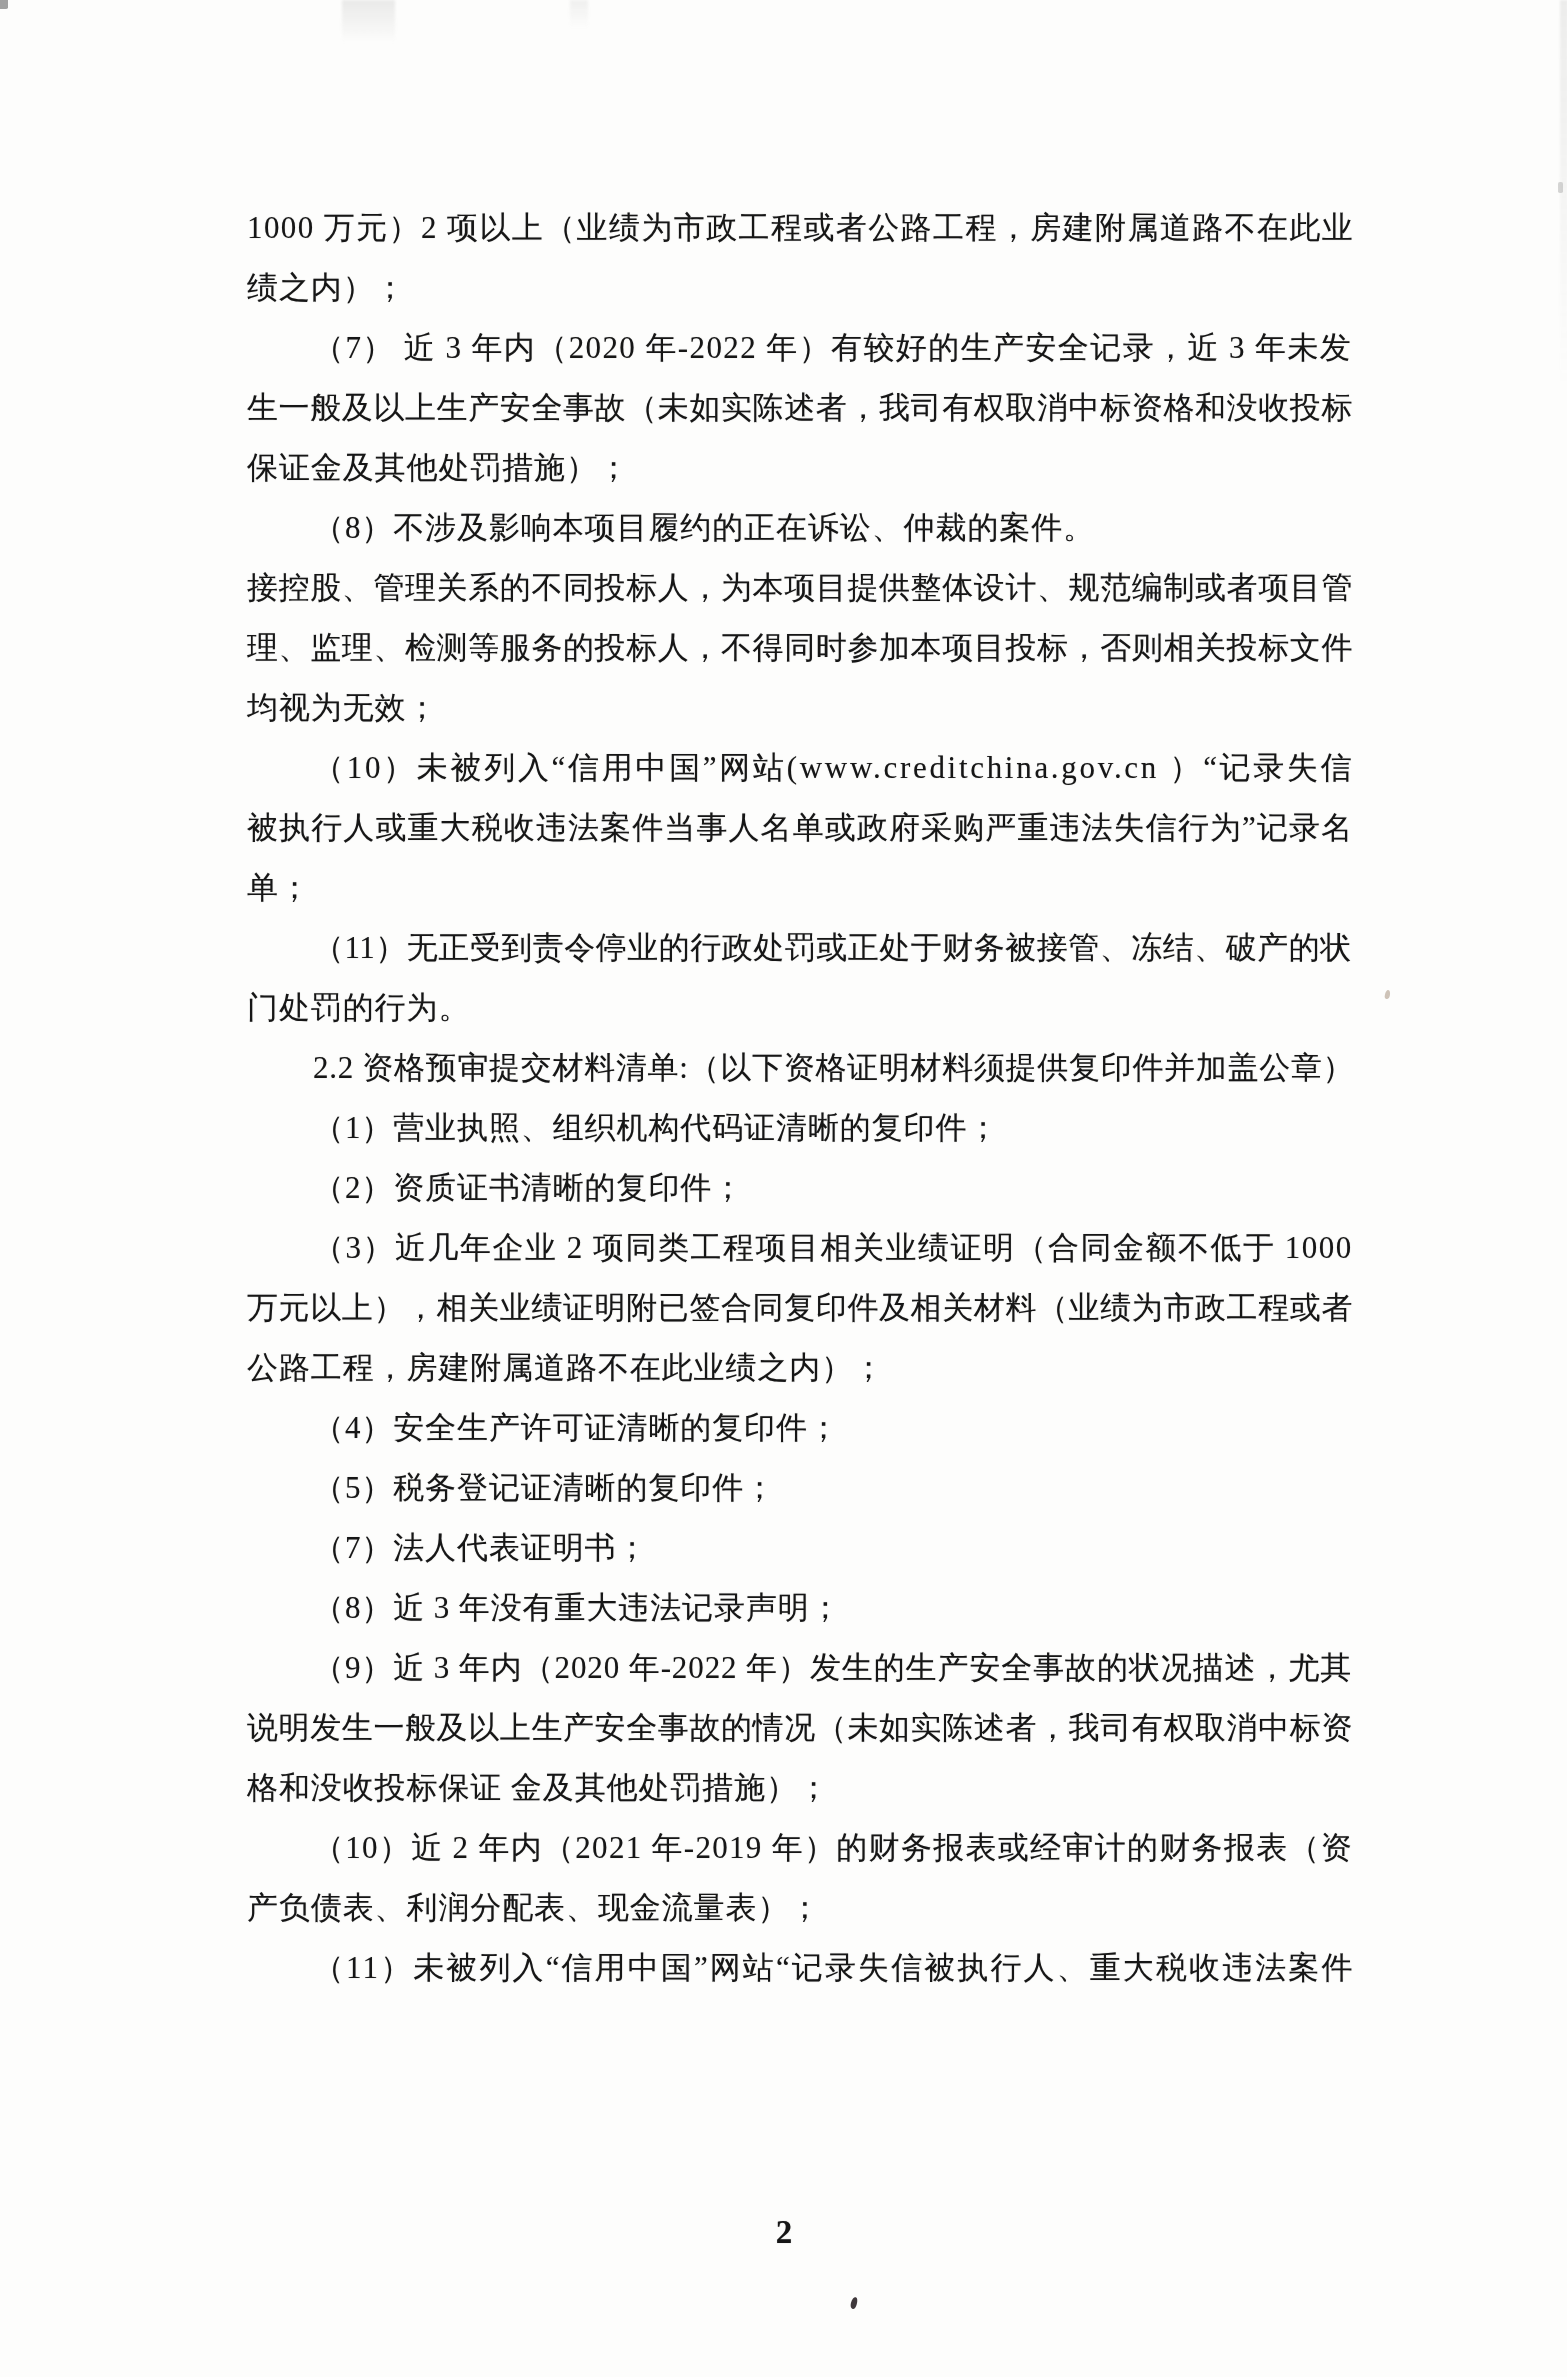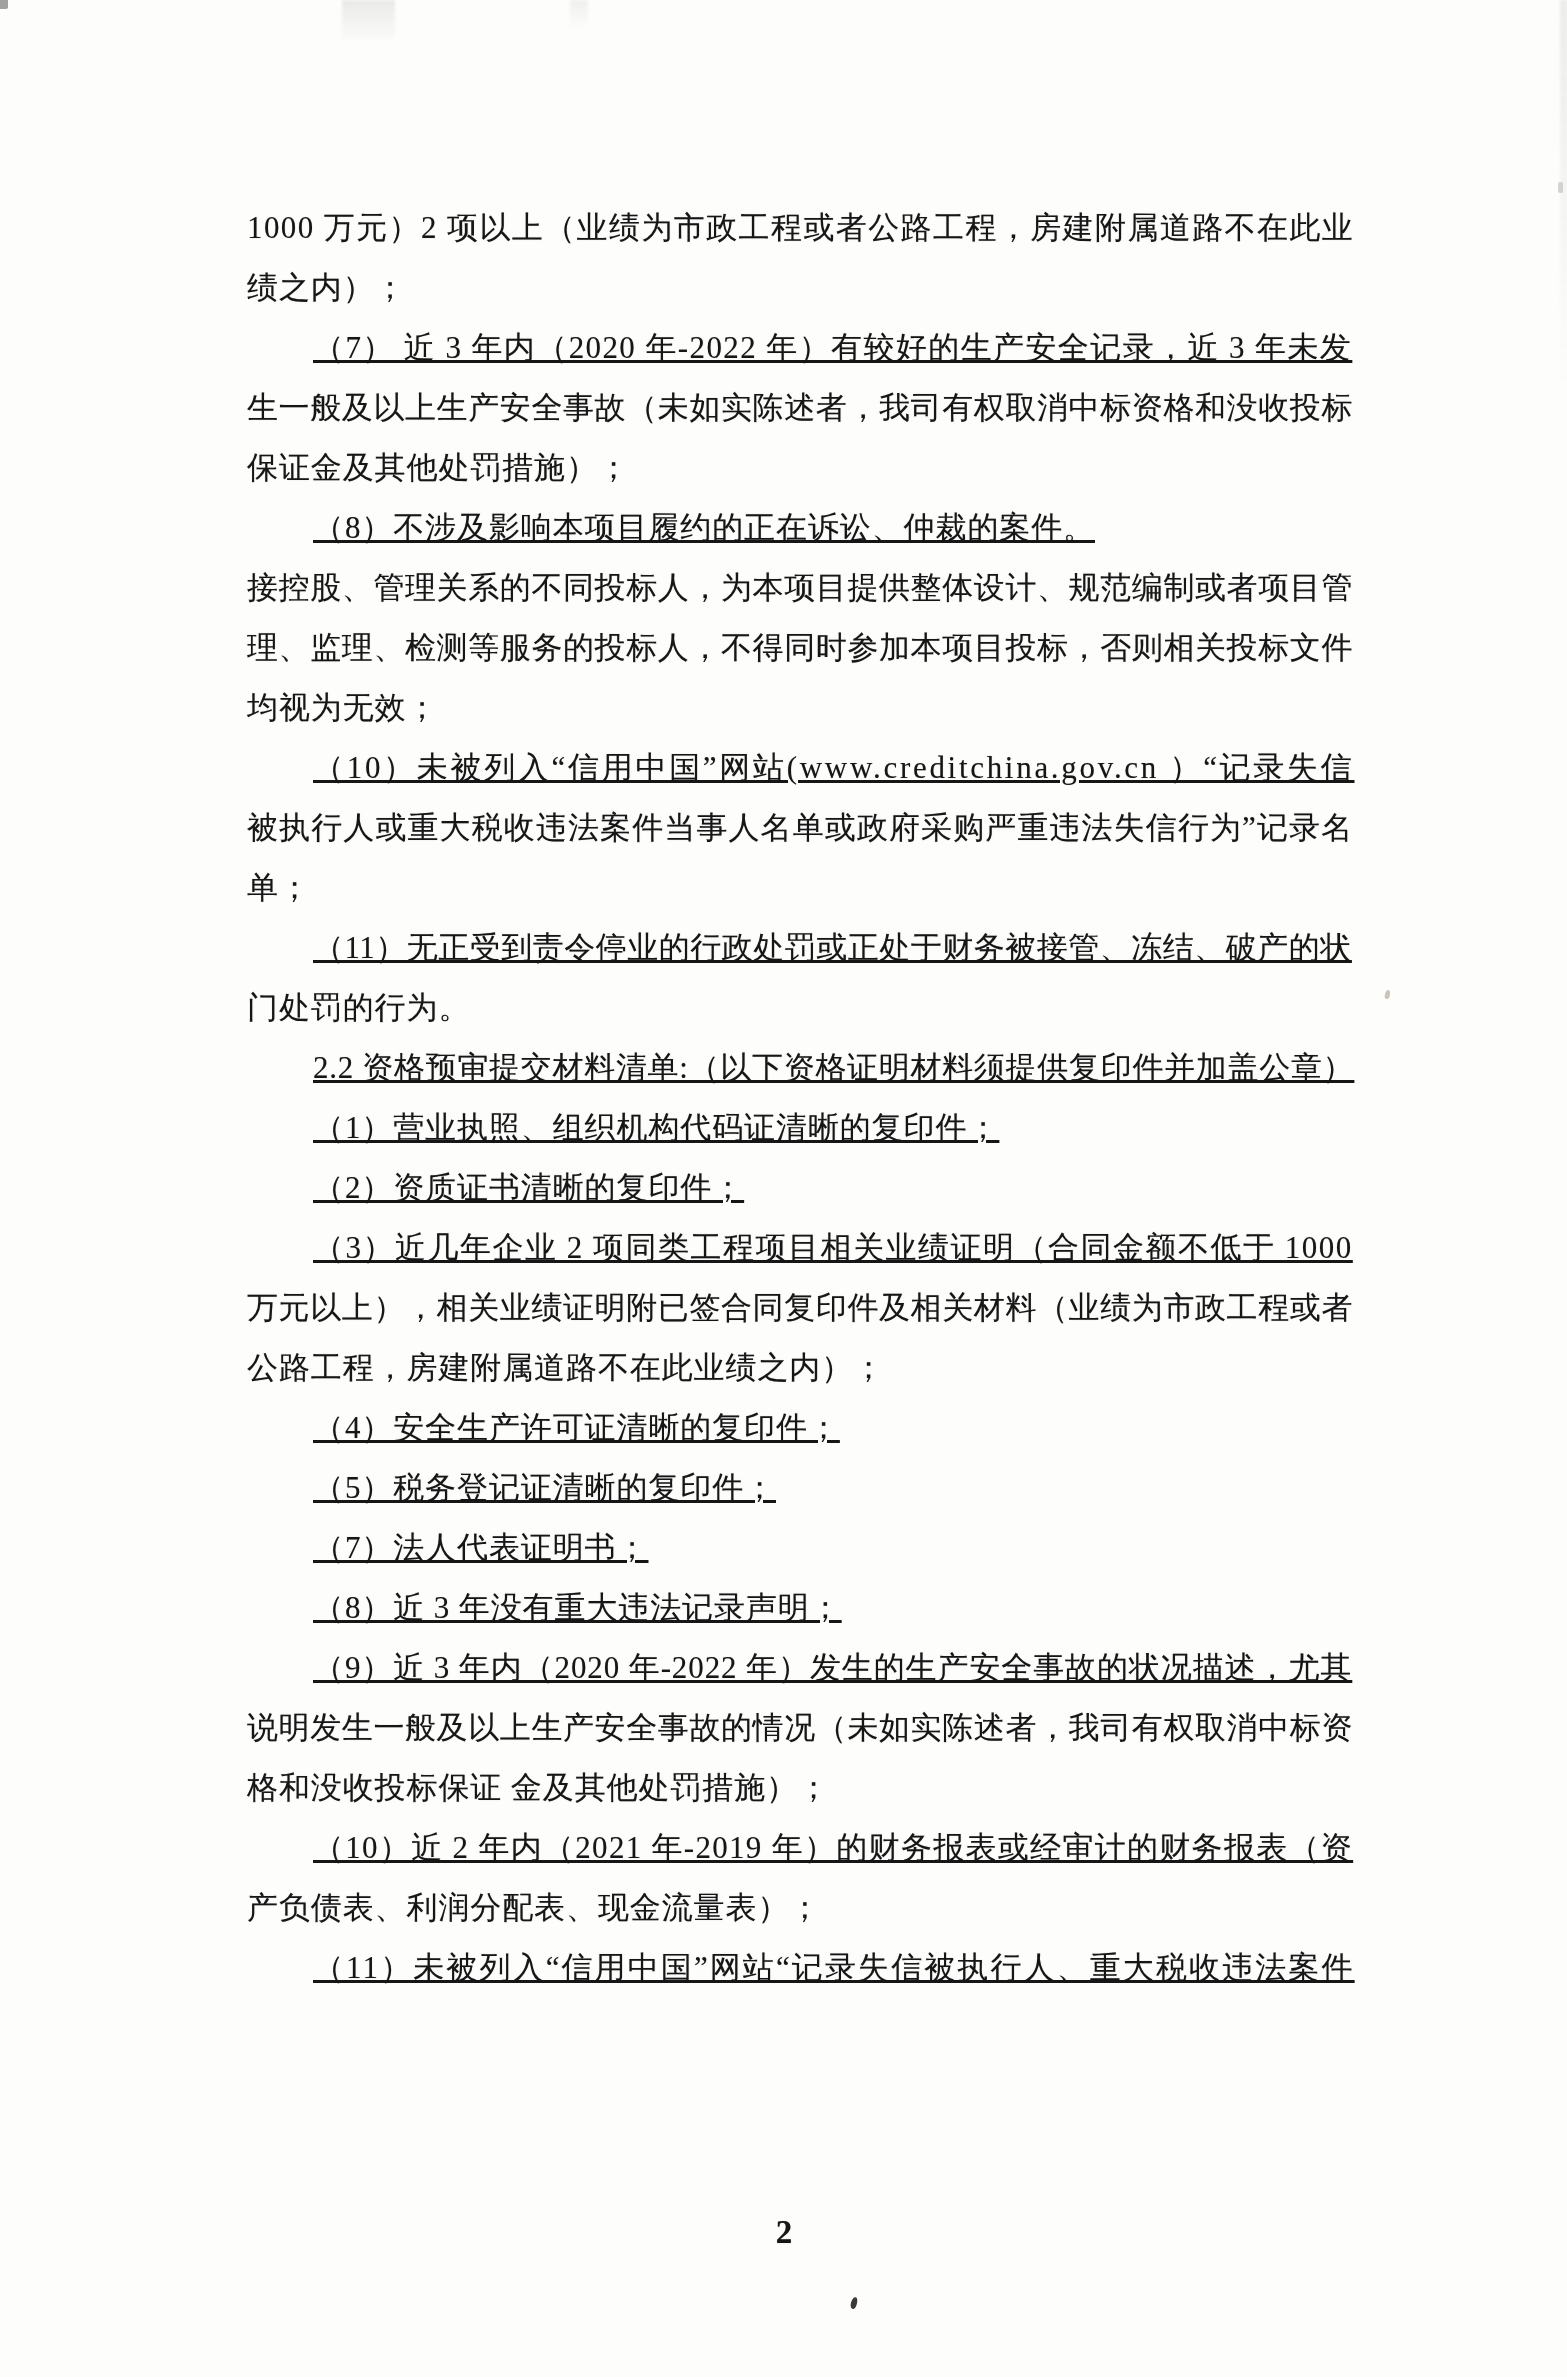--- a/index.html
+++ b/index.html
@@ -18,21 +18,21 @@
     width:1115px;
     margin-left:21px;
   }
   .line{
     height:60px;
     line-height:60px;
     font-size:31px;
     white-space:nowrap;
     text-shadow:0 0 0.9px rgba(25,25,25,0.35);
   }
-  .line.indent{padding-left:66px;text-decoration:underline;}
+  .line.indent{padding-left:66px;}
   .line-text{letter-spacing:0.9px;}
   .page-number{
     position:absolute;
     left:0;top:2214px;
     width:100%;
     text-align:center;
     font-size:33px;
     font-weight:600;
     text-shadow:0 0 0.9px rgba(25,25,25,0.4);
   }

